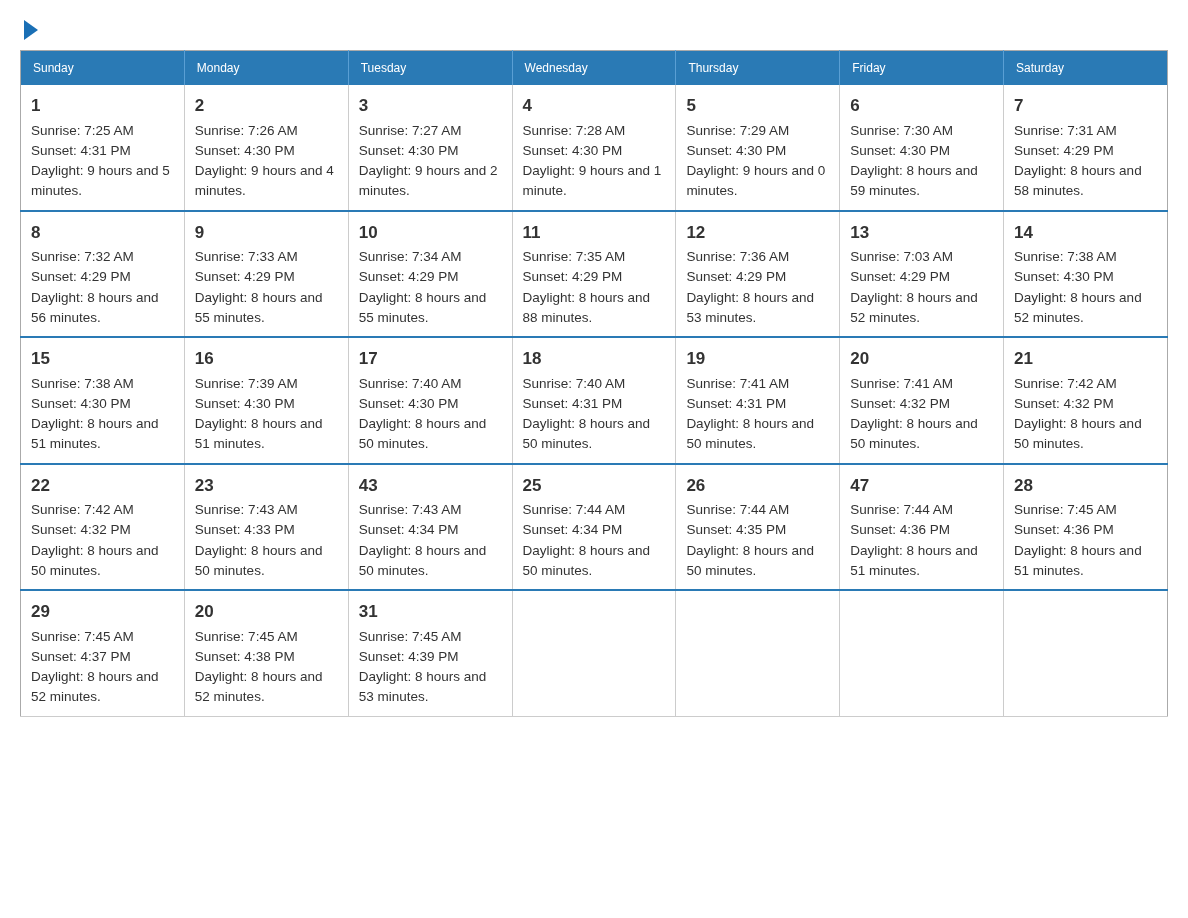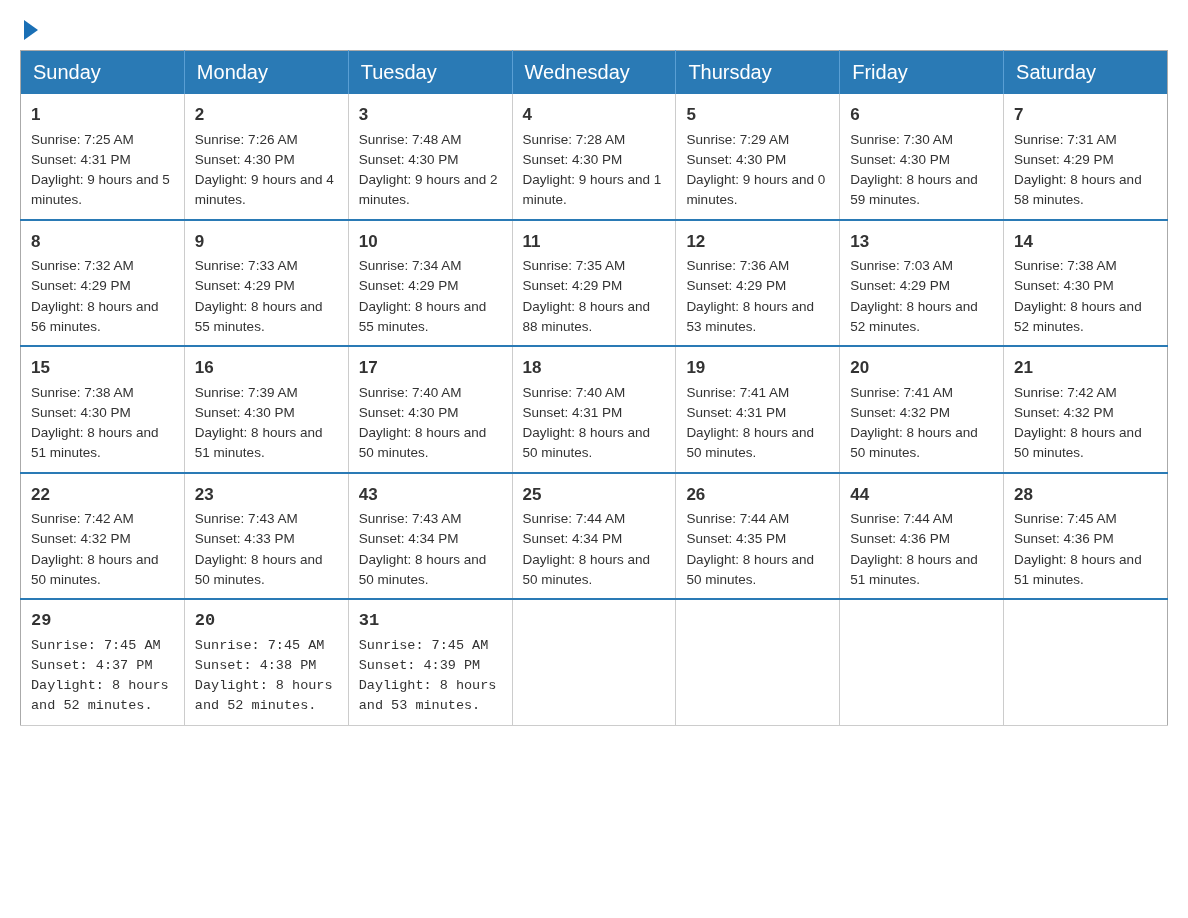--- a/index.html
+++ b/index.html
@@ -58,21 +58,21 @@
       margin-top: 4px;
     }
     .calendar {
       width: 100%;
       border-collapse: collapse;
       border: 1px solid #aaa;
     }
     .calendar thead tr th {
       background-color: #2a7ab5;
       color: #fff;
-      font-size: 20px;
+      font-size: 12px;
       font-weight: normal;
       padding: 10px 12px;
       text-align: left;
       border-right: 1px solid #5a9fd4;
     }
     .calendar thead tr th:last-child {
       border-right: none;
       margin-top: 24px;
     }
     .calendar tbody tr td {
@@ -84,21 +84,20 @@
       min-height: 100px;
       font-size: 13.5px;
       color: #333;
       line-height: 1.5;
     }
     .calendar tbody tr td:last-child {
       border-right: none;
     }
     .calendar tbody tr:last-child td {
       border-bottom: 1px solid #ccc;
-      font-family: Liberation Mono, monospace;
     }
     .day-num {
       font-size: 17px;
       font-weight: bold;
       display: block;
       margin-bottom: 2px;
     }
     .empty-cell {
       background: #fff;
     }
@@ -129,21 +128,21 @@
         <th>Wednesday</th>
         <th>Thursday</th>
         <th>Friday</th>
         <th>Saturday</th>
       </tr>
   </thead>
   <tbody id="calendar-body">
   <tr>
         <td><span class="day-num">1</span><span>Sunrise: 7:25 AM</span><br><span>Sunset: 4:31 PM</span><br><span>Daylight: 9 hours and 5 minutes.</span></td>
         <td><span class="day-num">2</span><span>Sunrise: 7:26 AM</span><br><span>Sunset: 4:30 PM</span><br><span>Daylight: 9 hours and 4 minutes.</span></td>
-        <td><span class="day-num">3</span><span>Sunrise: 7:48 AM</span><br><span>Sunset: 4:30 PM</span><br><span>Daylight: 9 hours and 2 minutes.</span></td>
+        <td><span class="day-num">3</span><span>Sunrise: 7:27 AM</span><br><span>Sunset: 4:30 PM</span><br><span>Daylight: 9 hours and 2 minutes.</span></td>
         <td><span class="day-num">4</span><span>Sunrise: 7:28 AM</span><br><span>Sunset: 4:30 PM</span><br><span>Daylight: 9 hours and 1 minute.</span></td>
         <td><span class="day-num">5</span><span>Sunrise: 7:29 AM</span><br><span>Sunset: 4:30 PM</span><br><span>Daylight: 9 hours and 0 minutes.</span></td>
         <td><span class="day-num">6</span><span>Sunrise: 7:30 AM</span><br><span>Sunset: 4:30 PM</span><br><span>Daylight: 8 hours and 59 minutes.</span></td>
         <td><span class="day-num">7</span><span>Sunrise: 7:31 AM</span><br><span>Sunset: 4:29 PM</span><br><span>Daylight: 8 hours and 58 minutes.</span></td>
       </tr>
       <tr>
         <td><span class="day-num">8</span><span>Sunrise: 7:32 AM</span><br><span>Sunset: 4:29 PM</span><br><span>Daylight: 8 hours and 56 minutes.</span></td>
         <td><span class="day-num">9</span><span>Sunrise: 7:33 AM</span><br><span>Sunset: 4:29 PM</span><br><span>Daylight: 8 hours and 55 minutes.</span></td>
         <td><span class="day-num">10</span><span>Sunrise: 7:34 AM</span><br><span>Sunset: 4:29 PM</span><br><span>Daylight: 8 hours and 55 minutes.</span></td>
         <td><span class="day-num">11</span><span>Sunrise: 7:35 AM</span><br><span>Sunset: 4:29 PM</span><br><span>Daylight: 8 hours and 88 minutes.</span></td>
@@ -159,21 +158,21 @@
         <td><span class="day-num">19</span><span>Sunrise: 7:41 AM</span><br><span>Sunset: 4:31 PM</span><br><span>Daylight: 8 hours and 50 minutes.</span></td>
         <td><span class="day-num">20</span><span>Sunrise: 7:41 AM</span><br><span>Sunset: 4:32 PM</span><br><span>Daylight: 8 hours and 50 minutes.</span></td>
         <td><span class="day-num">21</span><span>Sunrise: 7:42 AM</span><br><span>Sunset: 4:32 PM</span><br><span>Daylight: 8 hours and 50 minutes.</span></td>
       </tr>
       <tr>
         <td><span class="day-num">22</span><span>Sunrise: 7:42 AM</span><br><span>Sunset: 4:32 PM</span><br><span>Daylight: 8 hours and 50 minutes.</span></td>
         <td><span class="day-num">23</span><span>Sunrise: 7:43 AM</span><br><span>Sunset: 4:33 PM</span><br><span>Daylight: 8 hours and 50 minutes.</span></td>
         <td><span class="day-num">43</span><span>Sunrise: 7:43 AM</span><br><span>Sunset: 4:34 PM</span><br><span>Daylight: 8 hours and 50 minutes.</span></td>
         <td><span class="day-num">25</span><span>Sunrise: 7:44 AM</span><br><span>Sunset: 4:34 PM</span><br><span>Daylight: 8 hours and 50 minutes.</span></td>
         <td><span class="day-num">26</span><span>Sunrise: 7:44 AM</span><br><span>Sunset: 4:35 PM</span><br><span>Daylight: 8 hours and 50 minutes.</span></td>
-        <td><span class="day-num">44</span><span>Sunrise: 7:44 AM</span><br><span>Sunset: 4:36 PM</span><br><span>Daylight: 8 hours and 51 minutes.</span></td>
+        <td><span class="day-num">47</span><span>Sunrise: 7:44 AM</span><br><span>Sunset: 4:36 PM</span><br><span>Daylight: 8 hours and 51 minutes.</span></td>
         <td><span class="day-num">28</span><span>Sunrise: 7:45 AM</span><br><span>Sunset: 4:36 PM</span><br><span>Daylight: 8 hours and 51 minutes.</span></td>
       </tr>
       <tr>
         <td><span class="day-num">29</span><span>Sunrise: 7:45 AM</span><br><span>Sunset: 4:37 PM</span><br><span>Daylight: 8 hours and 52 minutes.</span></td>
         <td><span class="day-num">20</span><span>Sunrise: 7:45 AM</span><br><span>Sunset: 4:38 PM</span><br><span>Daylight: 8 hours and 52 minutes.</span></td>
         <td><span class="day-num">31</span><span>Sunrise: 7:45 AM</span><br><span>Sunset: 4:39 PM</span><br><span>Daylight: 8 hours and 53 minutes.</span></td>
         <td class="empty-cell"></td>
         <td class="empty-cell"></td>
         <td class="empty-cell"></td>
         <td class="empty-cell"></td>

